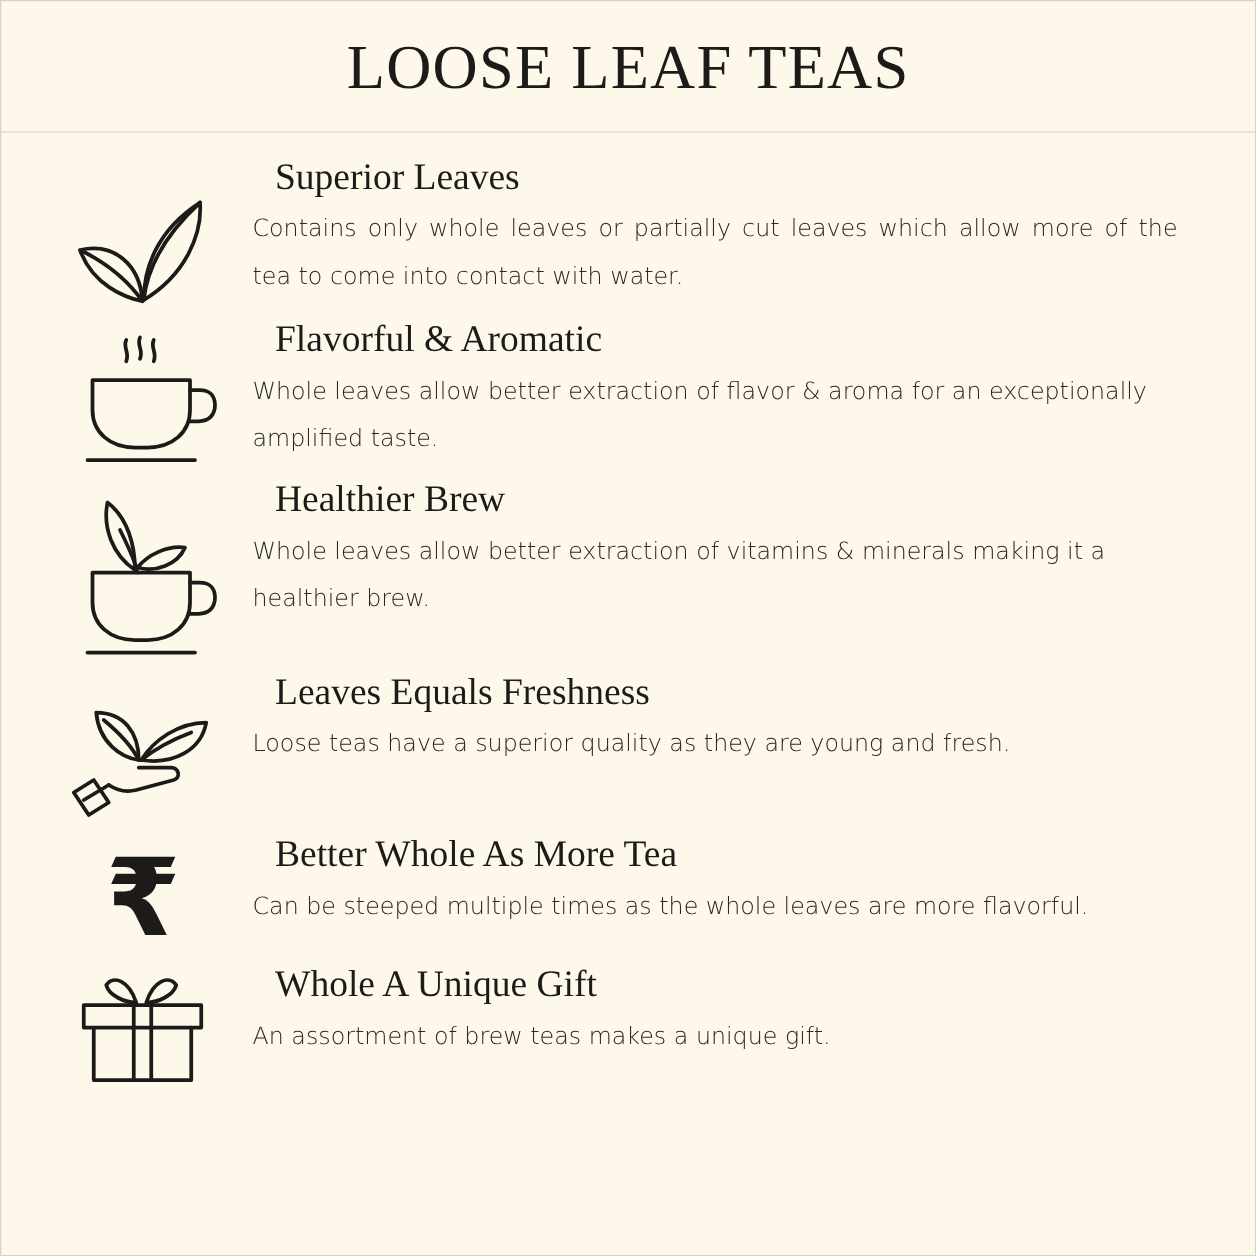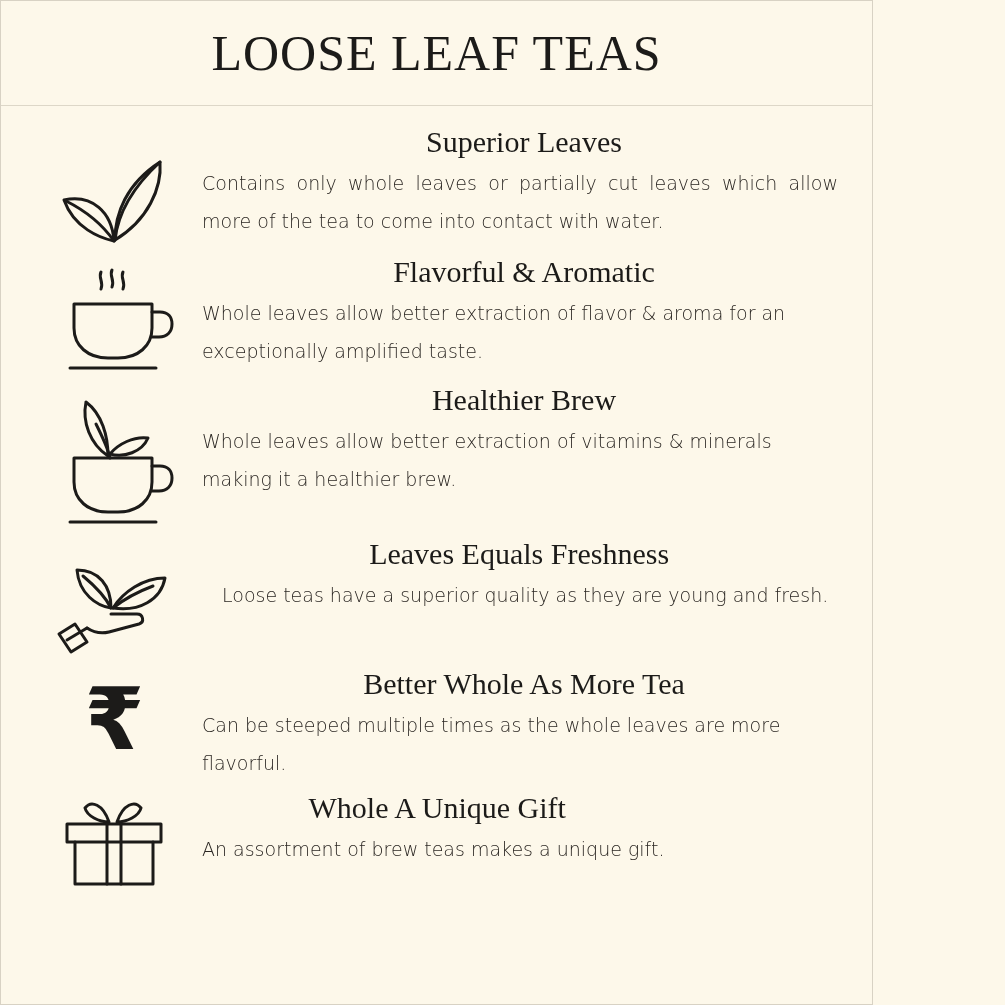--- a/index.html
+++ b/index.html
@@ -9,21 +9,21 @@
   body {
     width: 1005px;
     height: 1005px;
     background: #fdf8ea;
     font-family: "Liberation Sans", sans-serif;
     color: #231f20;
     overflow: hidden;
   }
   .page {
     position: relative;
-    width: 873px;
+    width: 1005px;
     height: 1005px;
     box-sizing: border-box;
     border: 1px solid #d8d2c4;
     background: #fdf8ea;
   }
   .title-bar {
     height: 105px;
     box-sizing: border-box;
     border-bottom: 1px solid #ddd7c8;
     display: flex;
@@ -58,37 +58,36 @@
   }
   .text-cell {
     padding-top: 2px;
     padding-right: 8px;
   }
   .feature-title {
     font-family: "Liberation Serif", serif;
     font-size: 30px;
     line-height: 40px;
     color: #1c1b19;
-    margin: 0 0 2px 8px;
+    margin: 0 0 2px 18px;
     font-weight: 400;
-    text-align: center;
   }
   .feature-desc {
     font-family: "DejaVu Sans", sans-serif;
     font-size: 19px;
     line-height: 38px;
     color: #2b2723;
     margin: 0;
     max-width: 760px;
     font-weight: 300;
   }
   .f1 .feature-desc { text-align: justify; max-width: 740px; }
   .f2 .feature-desc { max-width: 775px; }
   .f3 .feature-desc { max-width: 700px; }
-  .f4 .feature-desc { max-width: 740px; margin-left: 20px; }
+  .f4 .feature-desc { max-width: 740px; }
   .f5 .feature-desc { max-width: 720px; }
   .f6 .feature-desc { max-width: 760px; }
 
   .f1 .icon-cell { padding-top: 34px; }
   .f2 .icon-cell { padding-top: 14px; }
   .f3 .icon-cell { padding-top: 18px; }
   .f4 .icon-cell { padding-top: 20px; }
   .f5 .icon-cell { padding-top: 14px; }
   .f6 .icon-cell { padding-top: 12px; }
 

